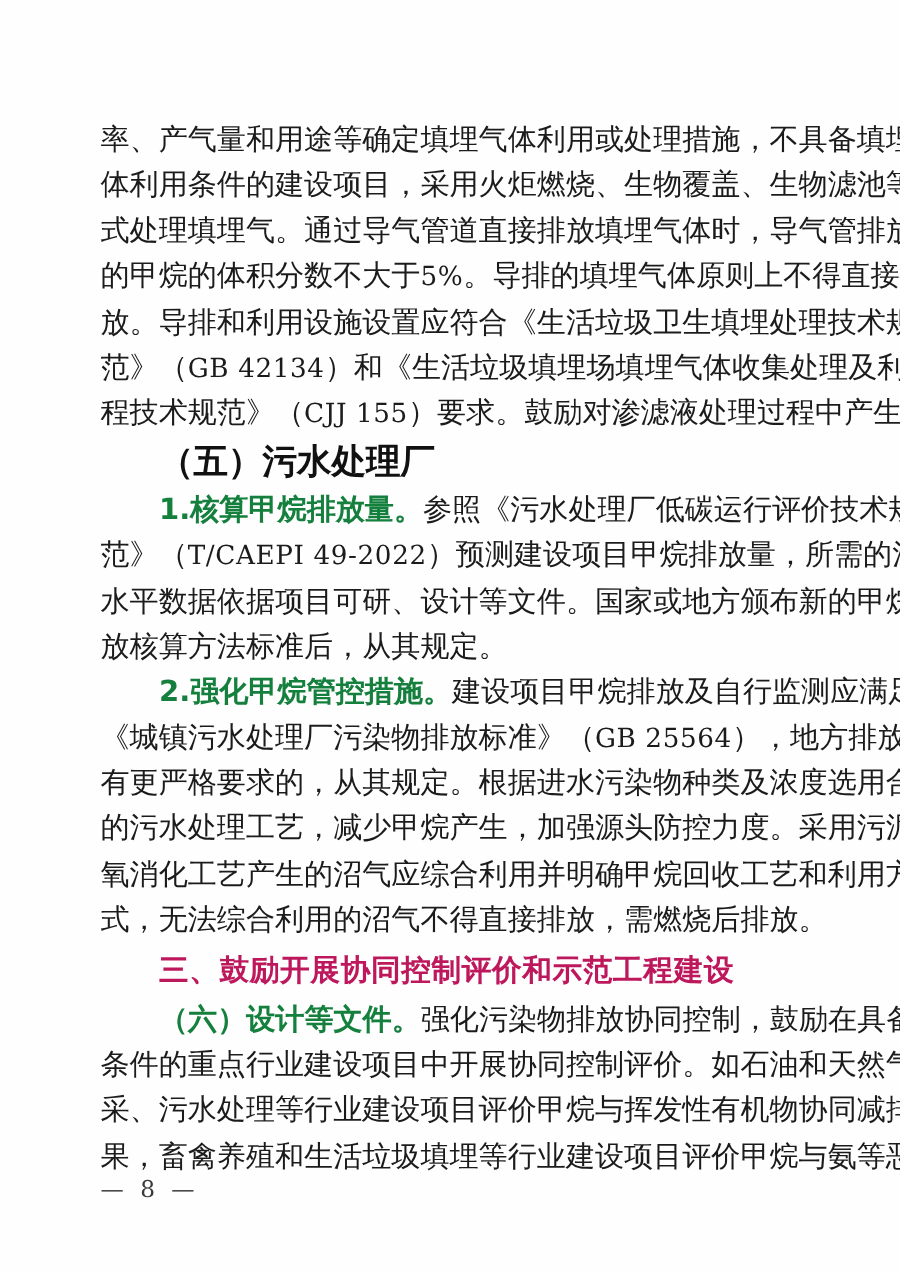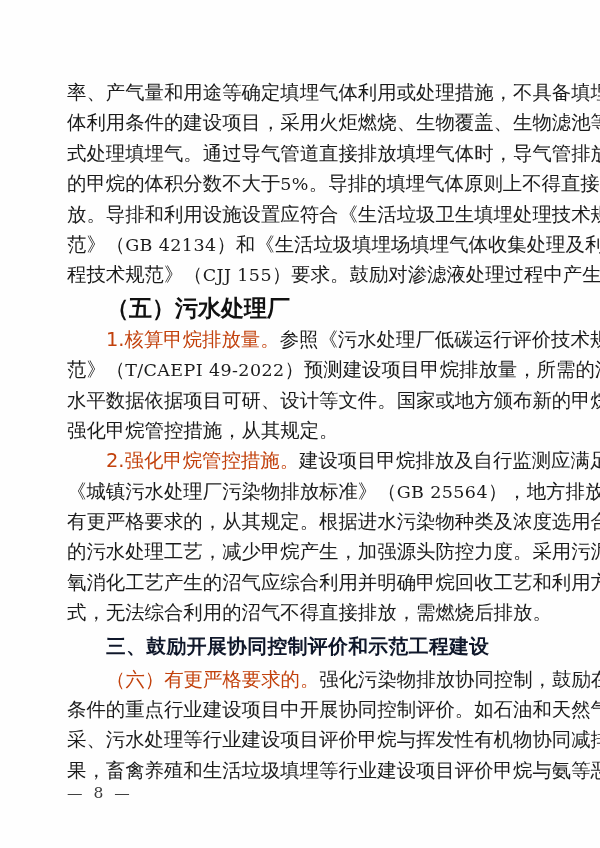--- a/index.html
+++ b/index.html
@@ -62,40 +62,40 @@
 
   
   .kai {
     font-family: "DejaVu Serif", "Liberation Serif", serif;
     font-style: normal;
   }
 
   
   .bold-hei {
     font-family: "DejaVu Sans", "Liberation Sans", sans-serif;
-    font-weight: normal;
-    color: #c2410c;
+    font-weight: bold;
+    color: #15803d;
   }
 
   
   .bold-kai {
     font-family: "DejaVu Serif", "Liberation Serif", serif;
     font-weight: bold;
     color: #111111;
   }
 
   
   .section-heading {
     display: block;
     height: 36px;
     line-height: 36px;
     font-size: 19.8px;
     font-family: "DejaVu Sans", "Liberation Sans", sans-serif;
     font-weight: bold;
-    color: #0f172a;
+    color: #be185d;
     white-space: nowrap;
     padding-left: 39px;
     letter-spacing: 0.4px;
   }
 
   .heading-line {
     display: block;
     height: 34px;
     line-height: 34px;
     font-size: 23px;
@@ -152,40 +152,40 @@
     </div>
 
     <span class="heading-line bold-kai">（五）污水处理厂</span>
 
     <div class="para">
       <span class="line kai indent"><span class="bold-hei">1.核算甲烷排放量。</span><span>参照《污水处理厂低碳运行评价技术规</span></span>
       <span class="line kai"><span>范》（</span><span class="latin">T/CAEPI 49-2022</span><span>）预测建设项目甲烷排放量，所需的活动</span></span>
       <span class="line justify kai">
           <span>水平数据依据项目可研、设计等文件。国家或地方颁布新的甲烷排</span>
         </span>
-      <span class="line kai"><span>强化甲烷管控措施，从其规定。</span></span>
+      <span class="line kai"><span>放核算方法标准后，从其规定。</span></span>
     </div>
 
     <div class="para">
       <span class="line kai indent"><span class="bold-hei">2.强化甲烷管控措施。</span><span>建设项目甲烷排放及自行监测应满足</span></span>
       <span class="line kai"><span>《城镇污水处理厂污染物排放标准》（</span><span class="latin">GB 25564</span><span>），地方排放标准</span></span>
       <span class="line justify kai">
           <span>有更严格要求的，从其规定。根据进水污染物种类及浓度选用合理</span>
         </span>
       <span class="line justify kai">
           <span>的污水处理工艺，减少甲烷产生，加强源头防控力度。采用污泥厌</span>
         </span>
       <span class="line kai"><span>氧消化工艺产生的沼气应综合利用并明确甲烷回收工艺和利用方</span></span>
       <span class="line kai"><span>式，无法综合利用的沼气不得直接排放，需燃烧后排放。</span></span>
     </div>
 
     <span class="section-heading">三、鼓励开展协同控制评价和示范工程建设</span>
 
     <div class="para">
-      <span class="line kai indent"><span class="bold-hei">（六）有更严格要求的。</span><span>强化污染物排放协同控制，鼓励在具备</span></span>
+      <span class="line kai indent"><span class="bold-hei">（六）设计等文件。</span><span>强化污染物排放协同控制，鼓励在具备</span></span>
       <span class="line justify kai">
           <span>条件的重点行业建设项目中开展协同控制评价。如石油和天然气开</span>
         </span>
       <span class="line justify kai">
           <span>采、污水处理等行业建设项目评价甲烷与挥发性有机物协同减排效</span>
         </span>
       <span class="line justify kai">
           <span>果，畜禽养殖和生活垃圾填埋等行业建设项目评价甲烷与氨等恶臭</span>
         </span>
     </div>

